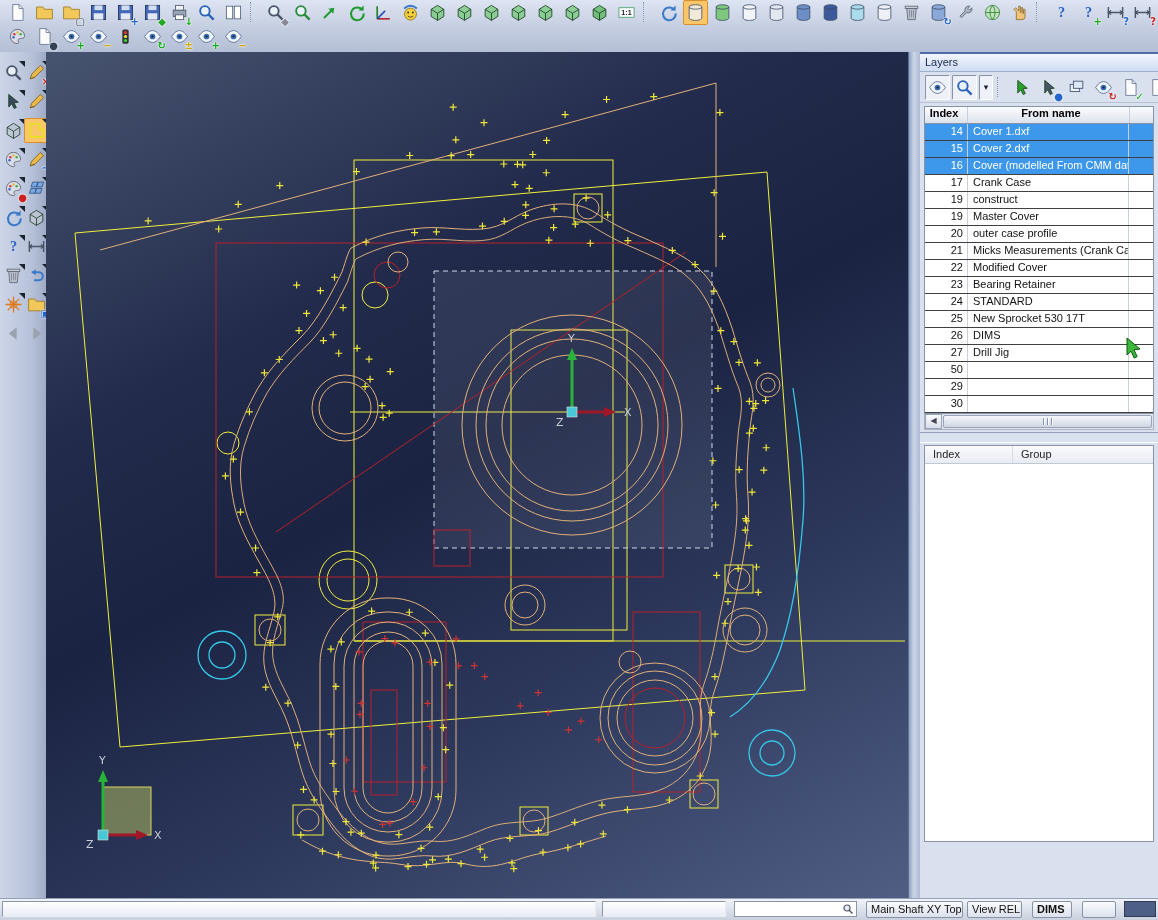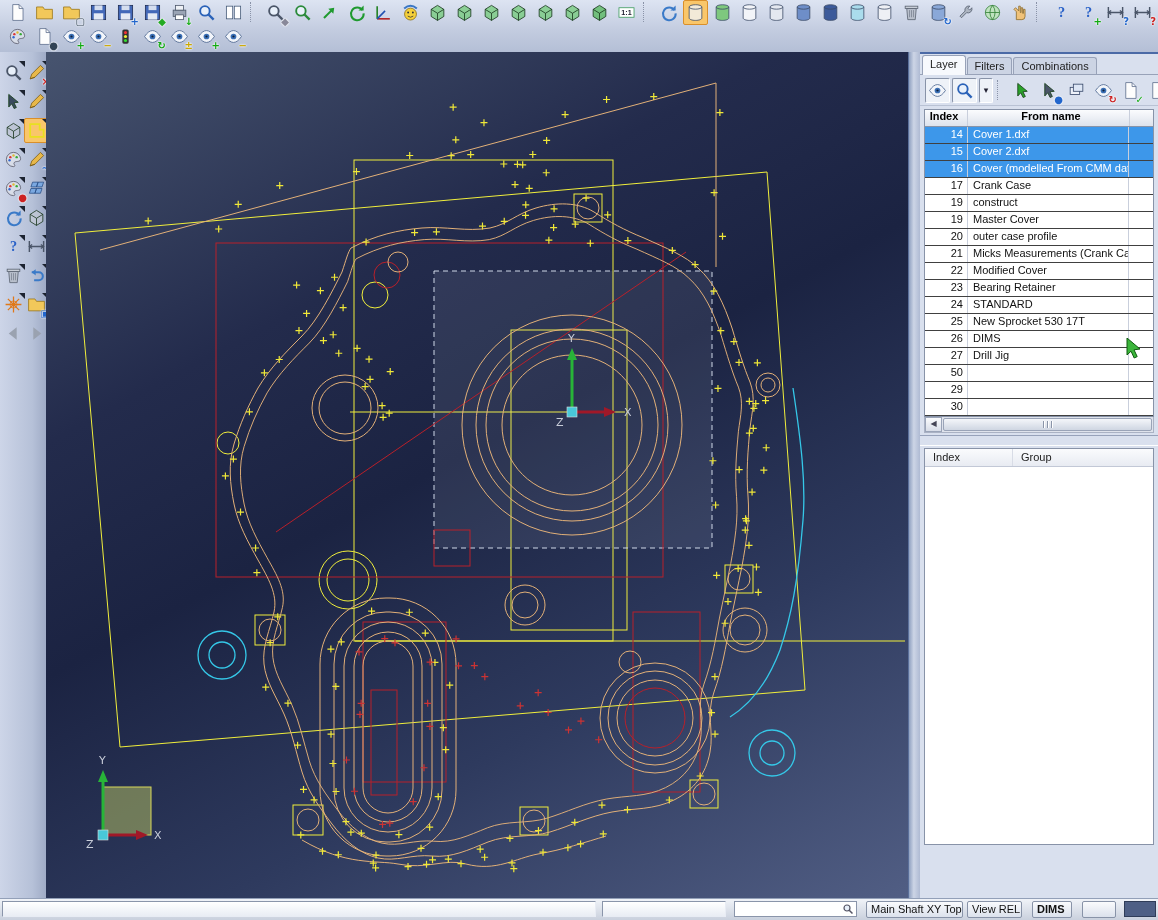--- a/index.html
+++ b/index.html
@@ -928,25 +928,21 @@
         <text class="axlbl" x="53" y="712">Y</text>
         <text class="axlbl" x="108" y="787">X</text>
         <text class="axlbl" x="40" y="796">Z</text>
       </g>
     </svg>
   </div>
 
   <div id="vsplit"></div>
 
   <div id="panel">
-    <div id="ptabs">
-      <span class="tab active">Layer</span>
-      <span class="tab">Filters</span>
-      <span class="tab">Combinations</span>
-    </div>
+    <div id="ptitle">Layers</div>
     <div id="ptoolbar">
         <span class="tbtn sunk">
           <svg class="ig" style="color: rgb(68, 80, 106);">
             <use href="#s-eye"></use>
           </svg>
         </span>
         <span class="tbtn sunk">
           <svg class="ig" style="color: rgb(42, 98, 184);">
             <use href="#s-mag"></use>
           </svg>

